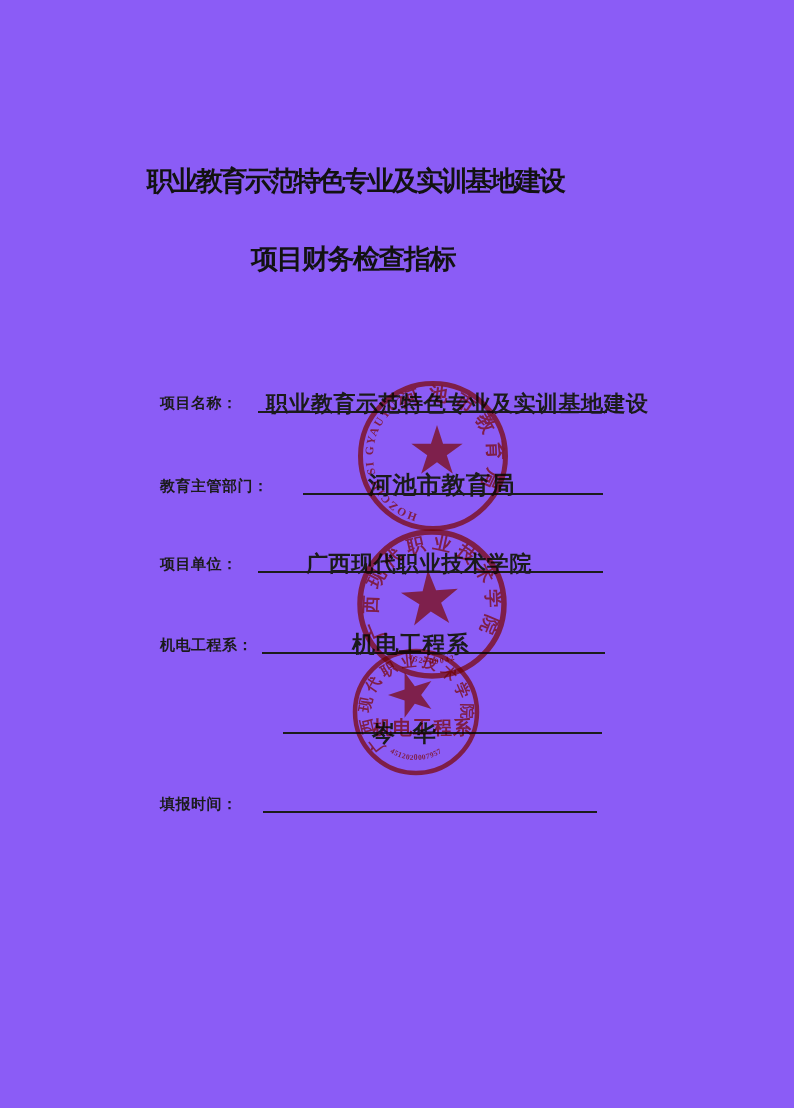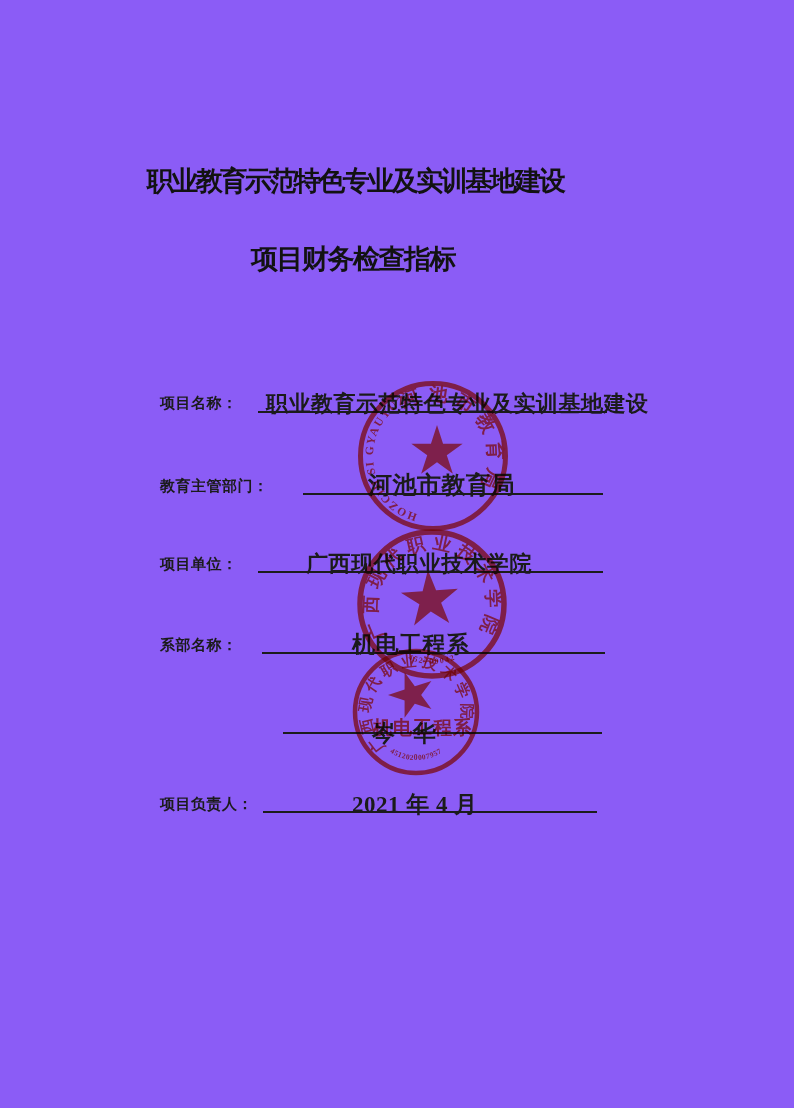--- a/index.html
+++ b/index.html
@@ -54,30 +54,29 @@
   <div class="f-value" style="left:266px;top:389px;font-size:22px;letter-spacing:0.5px">职业教育示范特色专业及实训基地建设</div>
 
   <div class="f-label" style="top:477px">教育主管部门：</div>
   <div class="u-line" style="left:303px;top:493px;width:300px"></div>
   <div class="f-value" style="left:368px;top:469px;font-size:24px;letter-spacing:0.5px">河池市教育局</div>
 
   <div class="f-label" style="top:555px">项目单位：</div>
   <div class="u-line" style="left:258px;top:571px;width:345px"></div>
   <div class="f-value" style="left:306px;top:549px;font-size:22px;letter-spacing:0.6px">广西现代职业技术学院</div>
 
-  <div class="f-label" style="top:636px">系部名称：</div>
+  <div class="f-label" style="top:636px">机电工程系：</div>
   <div class="u-line" style="left:262px;top:652px;width:343px"></div>
   <div class="f-value" style="left:352px;top:629px;font-size:23px;letter-spacing:0.5px">机电工程系</div>
 
   <div class="u-line" style="left:283px;top:732px;width:319px"></div>
   <div class="f-value" style="left:372px;top:718px;font-size:23px;letter-spacing:6px">岑 华</div>
 
-  <div class="f-label" style="top:795px">项目负责人：</div>
+  <div class="f-label" style="top:795px">填报时间：</div>
   <div class="u-line" style="left:263px;top:811px;width:334px"></div>
-  <div class="f-value" style="left:352px;top:789px;font-size:23px;letter-spacing:0.5px">2021 年 4 月</div>
 
   <div class="stamp" style="left:353px;top:376px;width:160px;height:160px">
     <svg width="160" height="160" viewBox="0 0 160 160">
       <circle cx="80" cy="80" r="72.5" fill="none" stroke="#e3362b" stroke-width="5" stroke-opacity="0.93"></circle>
       <defs>
         <path id="s1zh" d="M42.5 38.4 A56 56 0 1 1 117.5 121.6" fill="none"></path>
         <path id="s1la" d="M64.5 138 A60 60 0 0 1 54.6 25.6" fill="none"></path>
       </defs>
       <text font-size="19" letter-spacing="7" fill="#e3362b" fill-opacity="0.93">
         <textPath href="#s1zh" startOffset="50%" text-anchor="middle">河池市教育局</textPath>

